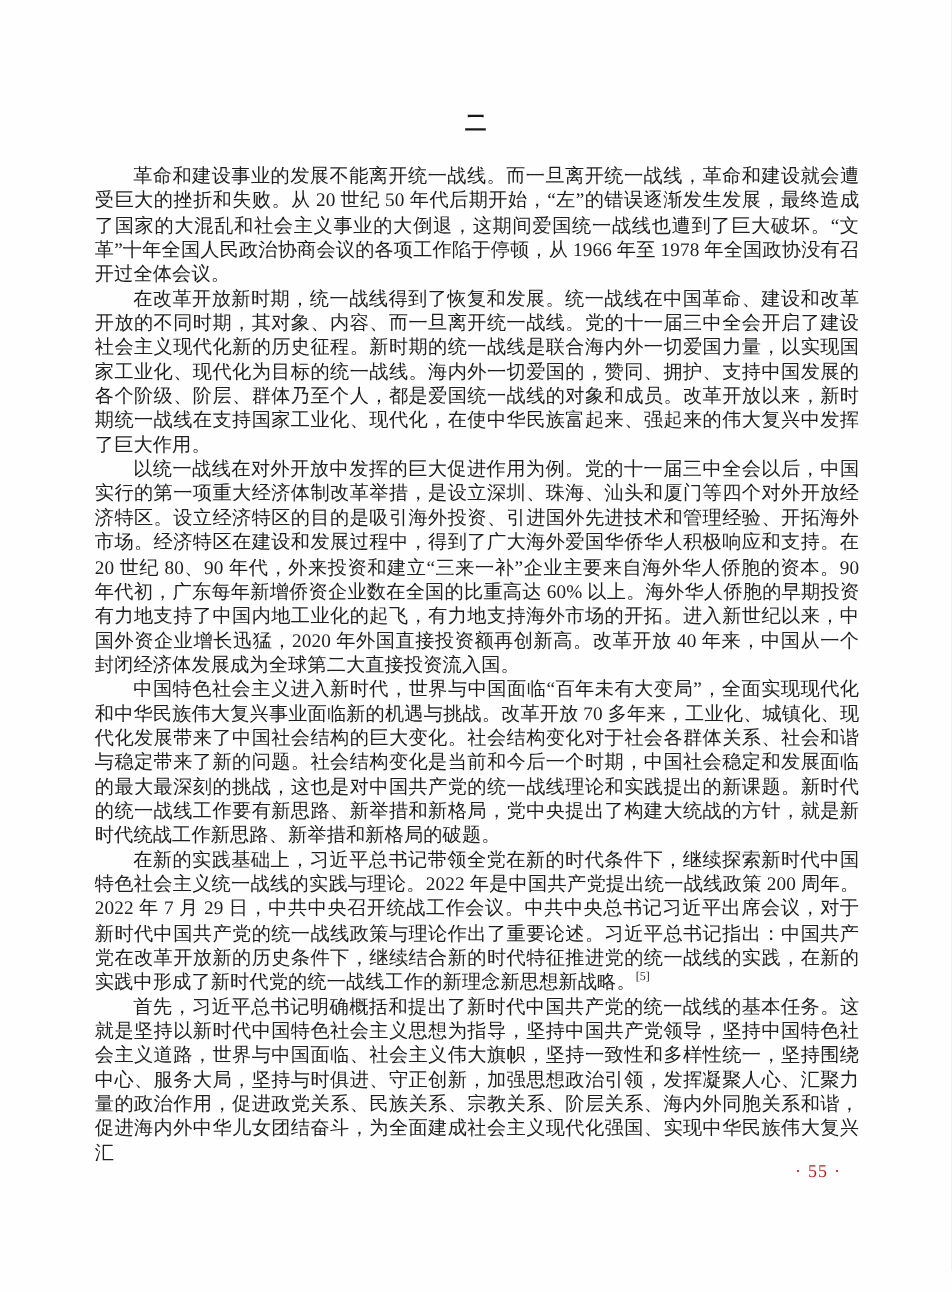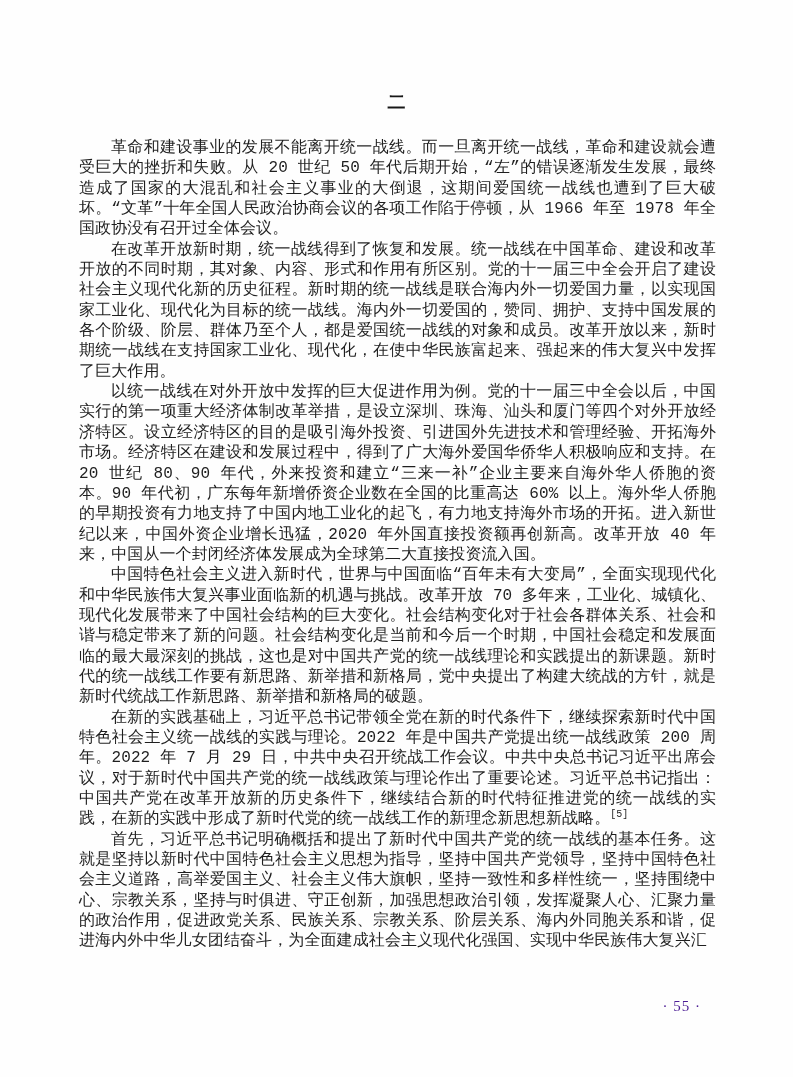--- a/index.html
+++ b/index.html
@@ -31,61 +31,60 @@
   }
   .doc-body {
     position: absolute;
     top: 138px;
     left: 79px;
     width: 637px;
     font-size: 16px;
     line-height: 20.35px;
     text-align: justify;
     letter-spacing: 0.1px;
-    font-family: Liberation Mono, monospace;
   }
   .doc-body p {
     margin: 0;
     padding: 0;
     text-indent: 2em;
   }
   .footnote-ref {
     font-size: 10px;
     line-height: 0;
     vertical-align: super;
     letter-spacing: 0;
   }
   .page-number {
     position: absolute;
-    top: 997px;
+    top: 968px;
     right: 92px;
     font-size: 15px;
     line-height: 18px;
-    color: #4c1d95;
+    color: #b91c1c;
     letter-spacing: 1px;
   }
 </style>
 </head>
 <body>
 
 <div class="page">
 
   <h2 class="section-heading">二</h2>
 
   <div class="doc-body">
 
     <p><span>革命和建设事业的发展不能离开统一战线。而一旦离开统一战线，革命和建设就会遭受巨大的挫折和失败。从 20 世纪 50 年代后期开始，“左”的错误逐渐发生发展，最终造成了国家的大混乱和社会主义事业的大倒退，这期间爱国统一战线也遭到了巨大破坏。“文革”十年全国人民政治协商会议的各项工作陷于停顿，从 1966 年至 1978 年全国政协没有召开过全体会议。</span></p>
 
-    <p><span>在改革开放新时期，统一战线得到了恢复和发展。统一战线在中国革命、建设和改革开放的不同时期，其对象、内容、形式和作用有所区别。党的十一届三中全会开启了建设社会主义现代化新的历史征程。新时期的统一战线是联合海内外一切爱国力量，以实现国家工业化、现代化为目标的统一战线。海内外一切爱国的，赞同、拥护、支持中国发展的各个阶级、阶层、群体乃至个人，都是爱国统一战线的对象和成员。改革开放以来，新时期统一战线在支持国家工业化、现代化，在使中华民族富起来、强起来的伟大复兴中发挥了巨大作用。</span></p>
+    <p><span>在改革开放新时期，统一战线得到了恢复和发展。统一战线在中国革命、建设和改革开放的不同时期，其对象、内容、而一旦离开统一战线。党的十一届三中全会开启了建设社会主义现代化新的历史征程。新时期的统一战线是联合海内外一切爱国力量，以实现国家工业化、现代化为目标的统一战线。海内外一切爱国的，赞同、拥护、支持中国发展的各个阶级、阶层、群体乃至个人，都是爱国统一战线的对象和成员。改革开放以来，新时期统一战线在支持国家工业化、现代化，在使中华民族富起来、强起来的伟大复兴中发挥了巨大作用。</span></p>
 
     <p><span>以统一战线在对外开放中发挥的巨大促进作用为例。党的十一届三中全会以后，中国实行的第一项重大经济体制改革举措，是设立深圳、珠海、汕头和厦门等四个对外开放经济特区。设立经济特区的目的是吸引海外投资、引进国外先进技术和管理经验、开拓海外市场。经济特区在建设和发展过程中，得到了广大海外爱国华侨华人积极响应和支持。在 20 世纪 80、90 年代，外来投资和建立“三来一补”企业主要来自海外华人侨胞的资本。90 年代初，广东每年新增侨资企业数在全国的比重高达 60% 以上。海外华人侨胞的早期投资有力地支持了中国内地工业化的起飞，有力地支持海外市场的开拓。进入新世纪以来，中国外资企业增长迅猛，2020 年外国直接投资额再创新高。改革开放 40 年来，中国从一个封闭经济体发展成为全球第二大直接投资流入国。</span></p>
 
     <p><span>中国特色社会主义进入新时代，世界与中国面临“百年未有大变局”，全面实现现代化和中华民族伟大复兴事业面临新的机遇与挑战。改革开放 70 多年来，工业化、城镇化、现代化发展带来了中国社会结构的巨大变化。社会结构变化对于社会各群体关系、社会和谐与稳定带来了新的问题。社会结构变化是当前和今后一个时期，中国社会稳定和发展面临的最大最深刻的挑战，这也是对中国共产党的统一战线理论和实践提出的新课题。新时代的统一战线工作要有新思路、新举措和新格局，党中央提出了构建大统战的方针，就是新时代统战工作新思路、新举措和新格局的破题。</span></p>
 
     <p><span>在新的实践基础上，习近平总书记带领全党在新的时代条件下，继续探索新时代中国特色社会主义统一战线的实践与理论。2022 年是中国共产党提出统一战线政策 200 周年。2022 年 7 月 29 日，中共中央召开统战工作会议。中共中央总书记习近平出席会议，对于新时代中国共产党的统一战线政策与理论作出了重要论述。习近平总书记指出：中国共产党在改革开放新的历史条件下，继续结合新的时代特征推进党的统一战线的实践，在新的实践中形成了新时代党的统一战线工作的新理念新思想新战略。</span><sup class="footnote-ref">[5]</sup></p>
 
-    <p><span>首先，习近平总书记明确概括和提出了新时代中国共产党的统一战线的基本任务。这就是坚持以新时代中国特色社会主义思想为指导，坚持中国共产党领导，坚持中国特色社会主义道路，高举爱国主义、社会主义伟大旗帜，坚持一致性和多样性统一，坚持围绕中心、宗教关系，坚持与时俱进、守正创新，加强思想政治引领，发挥凝聚人心、汇聚力量的政治作用，促进政党关系、民族关系、宗教关系、阶层关系、海内外同胞关系和谐，促进海内外中华儿女团结奋斗，为全面建成社会主义现代化强国、实现中华民族伟大复兴汇</span></p>
+    <p><span>首先，习近平总书记明确概括和提出了新时代中国共产党的统一战线的基本任务。这就是坚持以新时代中国特色社会主义思想为指导，坚持中国共产党领导，坚持中国特色社会主义道路，世界与中国面临、社会主义伟大旗帜，坚持一致性和多样性统一，坚持围绕中心、服务大局，坚持与时俱进、守正创新，加强思想政治引领，发挥凝聚人心、汇聚力量的政治作用，促进政党关系、民族关系、宗教关系、阶层关系、海内外同胞关系和谐，促进海内外中华儿女团结奋斗，为全面建成社会主义现代化强国、实现中华民族伟大复兴汇</span></p>
 
   </div>
 
   <div class="page-number">· 55 ·</div>
 
 </div>
 
 </body></html>

